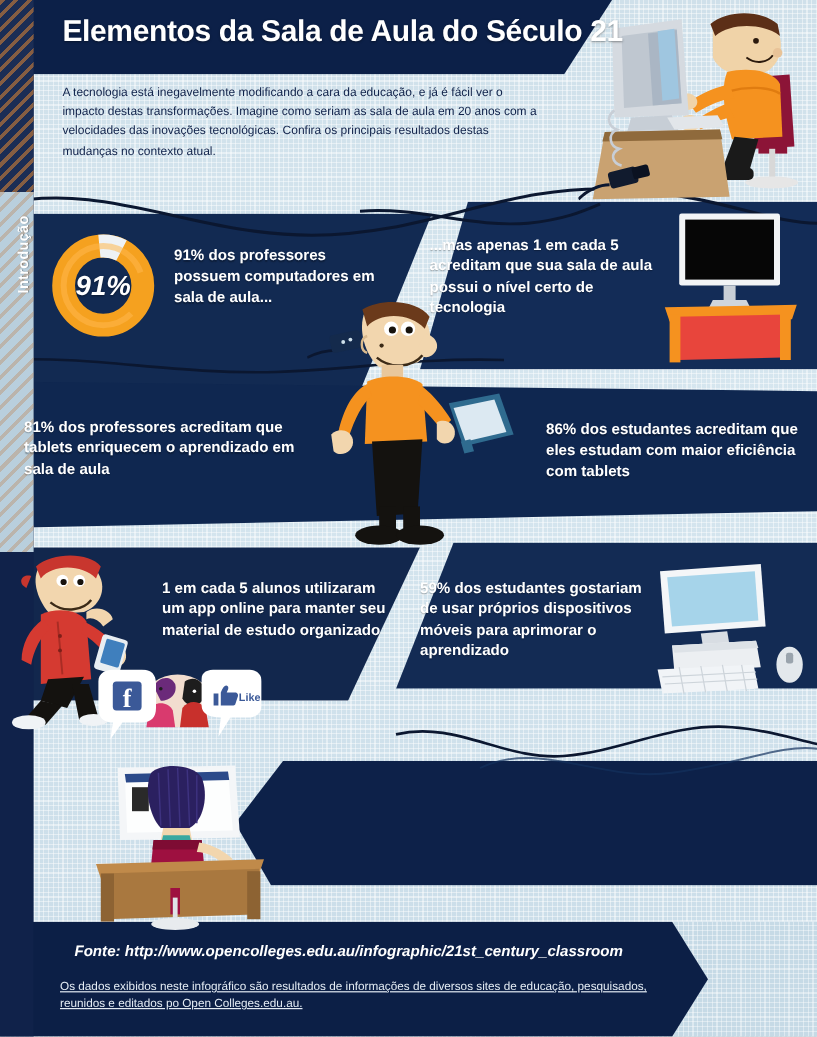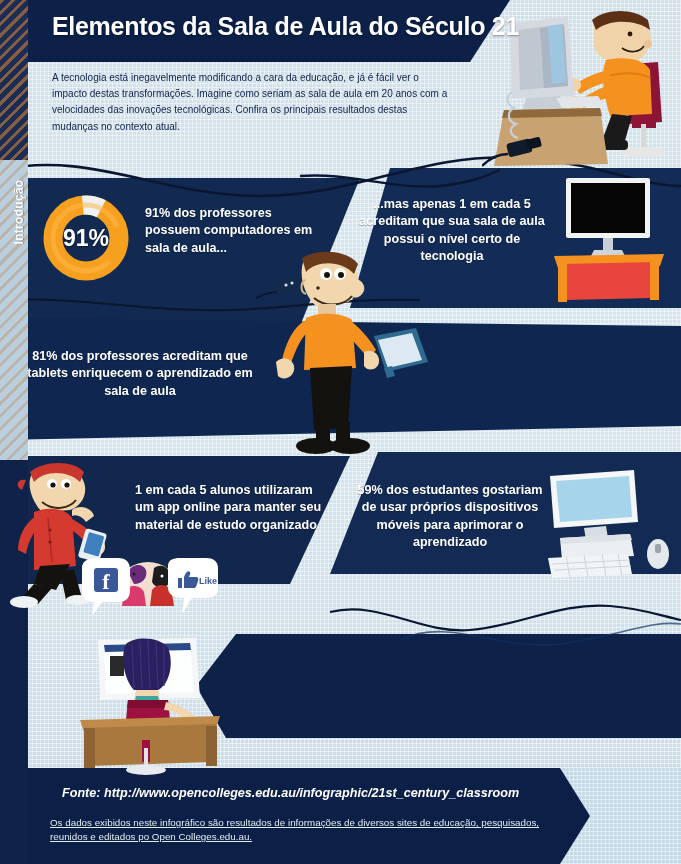--- a/index.html
+++ b/index.html
@@ -148,24 +148,24 @@
     z-index:9;
     text-decoration:underline;
   }
 
   
   .stat{
     position:absolute; color:#fff; font-weight:700;
     font-size:12.6px; line-height:1.38; z-index:9;
     text-shadow:0 1px 1px rgba(0,0,0,.3);
   }
-  .stat.right { text-align:center; }
-
-  
-  .donut-wrap{ position:absolute; left:38px; top:190px; width:96px; height:96px; z-index:9; }
+  .stat.right { text-align:left; }
+
+  
+  .donut-wrap{ position:absolute; left:38px; top:190px; width:96px; height:96px; z-index:9;font-style:italic; }
   .donut-label{
     position:absolute; inset:0; display:flex; align-items:center; justify-content:center;
     color:#fff; font-size:23px; font-weight:700;
     text-shadow:0 1px 2px rgba(0,0,0,.45);
   }
 
   
   .illus{ position:absolute; z-index:8; }
 </style>
 </head>
@@ -263,20 +263,21 @@
     <rect x="63" y="64" width="10" height="12" fill="#c9cfd6"></rect>
     <path d="M54,76 L82,76 L86,84 L50,84 Z" fill="#cfd5dc"></path>
     <path d="M14,82 L124,80 L120,92 L18,94 Z" fill="#f5921f"></path>
     <path d="M22,90 L116,88 L112,124 L26,126 Z" fill="#e8453c"></path>
     <rect x="18" y="88" width="9" height="40" fill="#f5921f"></rect>
     <rect x="110" y="86" width="9" height="40" fill="#f5921f"></rect>
   </svg>
 
   <div class="stat right" style="left:20px; top:348px; width:240px;">81% dos professores acreditam que tablets enriquecem o aprendizado em sala de aula</div>
 
+  <div class="stat" style="left:455px; top:350px; width:215px;">86% dos estudantes acreditam que eles estudam com maior eficiência com tablets</div>
 
   <svg class="illus" style="left:256px; top:250px;" width="190" height="210" viewBox="0 0 190 210">
 
     <path d="M0,48 C8,44 16,42 24,42" stroke="#0b1730" stroke-width="2.2" fill="none"></path>
     <rect x="18" y="30" width="26" height="15" rx="3" fill="#142a4c" transform="rotate(-12 18 30)"></rect>
     <circle cx="30" cy="35" r="1.6" fill="#cfe0ea"></circle>
       <circle cx="36" cy="33" r="1.6" fill="#cfe0ea"></circle>
 
     <path d="M48,10 C66,0 92,4 100,20 C106,34 100,46 92,52 L60,56 C48,46 42,24 48,10 Z" fill="#f2d6ae"></path>
     <path d="M46,8 C62,-2 92,0 102,14 L98,24 C86,10 60,10 50,22 Z" fill="#6b3a1b"></path>

